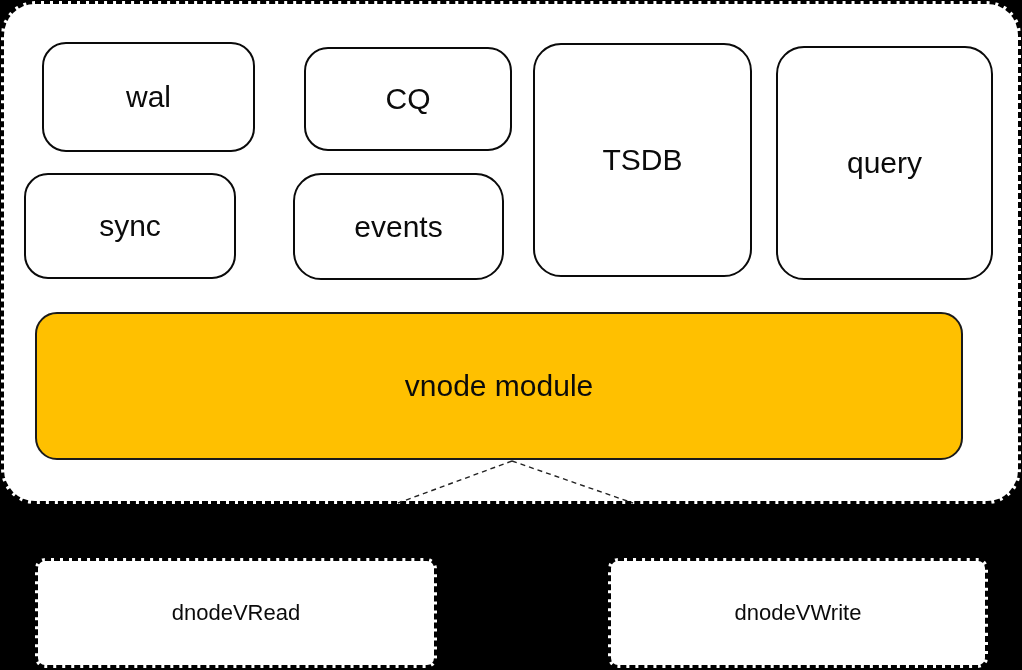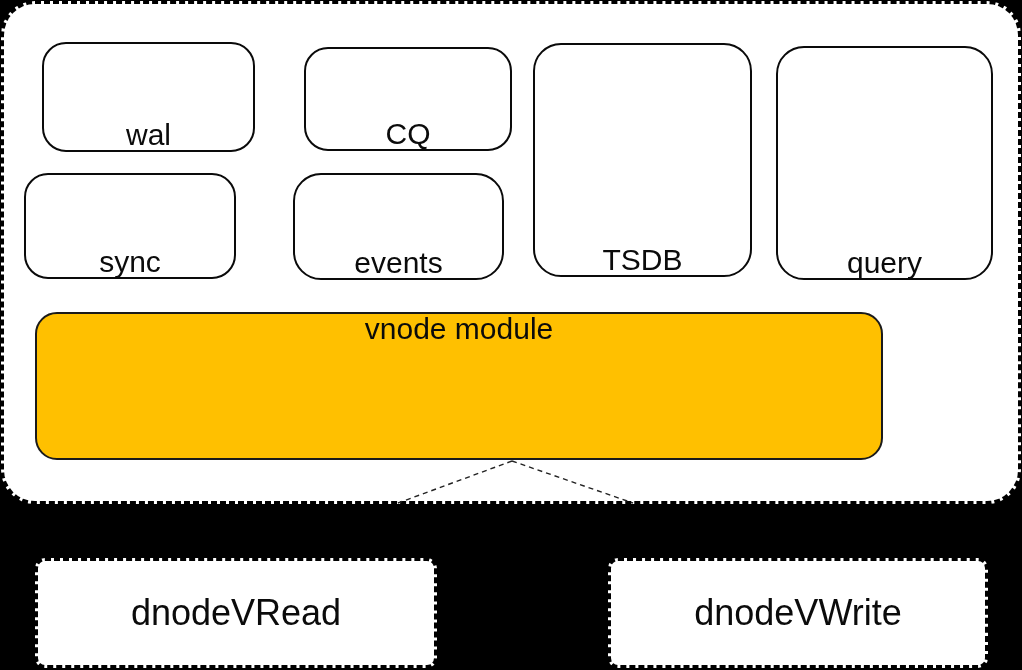--- a/index.html
+++ b/index.html
@@ -26,47 +26,48 @@
     border: 3px dashed #000000;
     border-radius: 34px;
   }
   
   .module-box {
     position: absolute;
     border: 2px solid #0a0a0a;
     border-radius: 24px;
     background: #ffffff;
     display: flex;
-    align-items: flex-end;
+    align-items: center;
     justify-content: center;
   }
   .module-box.tall { border-radius: 28px; }
   .box-label {
     color: #0b0b0b;
     font-size: 30px;
     line-height: 1;
     white-space: nowrap;
   }
   #box-wal    { left: 42px;  top: 42px;  width: 209px; height: 106px; }
   #box-cq     { left: 304px; top: 47px;  width: 204px; height: 100px; }
   #box-tsdb   { left: 533px; top: 43px;  width: 215px; height: 230px; }
   #box-query  { left: 776px; top: 46px;  width: 213px; height: 230px; }
   #box-sync   { left: 24px;  top: 173px; width: 208px; height: 102px; }
   #box-events { left: 293px; top: 173px; width: 207px; height: 103px; border-radius: 28px; }
   
   .vnode-bar {
     position: absolute;
     left: 35px;
     top: 312px;
-    width: 848px;
+    width: 928px;
     height: 148px;
     background: #FFC000;
     border: 2px solid #1a1a1a;
     border-radius: 22px;
     display: flex;
+    align-items: center;
     justify-content: center;
     box-sizing: border-box;
   }
   
   .connector-svg {
     position: absolute;
     left: 0;
     top: 0;
     width: 1022px;
     height: 670px;
@@ -80,21 +81,21 @@
     border-radius: 10px;
     display: flex;
     align-items: center;
     justify-content: center;
     box-sizing: border-box;
   }
   #box-dnodevread  { left: 35px;  top: 558px; width: 402px; height: 110px; }
   #box-dnodevwrite { left: 608px; top: 558px; width: 380px; height: 110px; }
   .dnode-label {
     color: #0b0b0b;
-    font-size: 36px;
+    font-size: 22px;
     line-height: 1;
     white-space: nowrap;
   }
 </style>
 </head>
 <body>
 
 <div class="stage">
 
   <div class="modules-container"></div>

